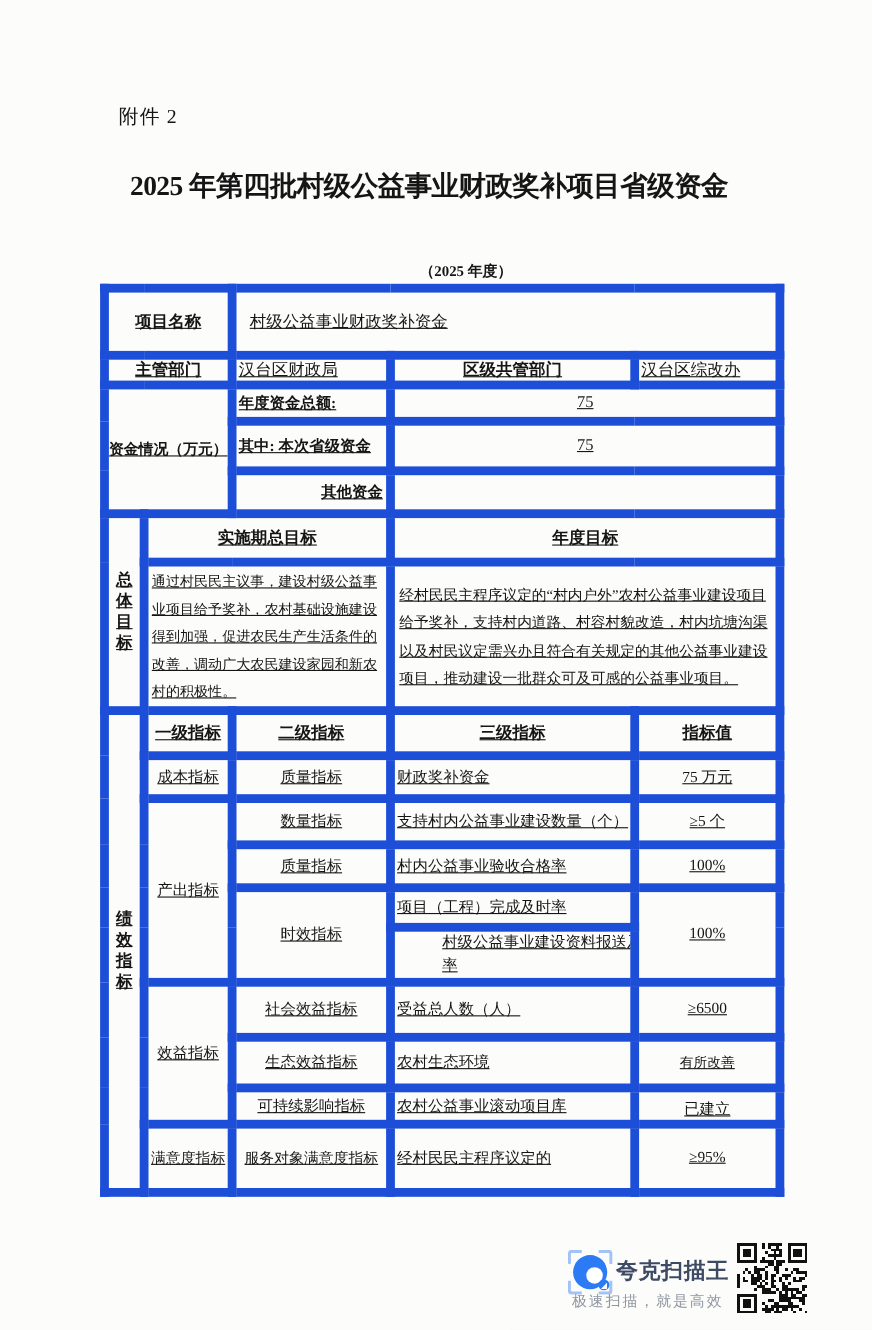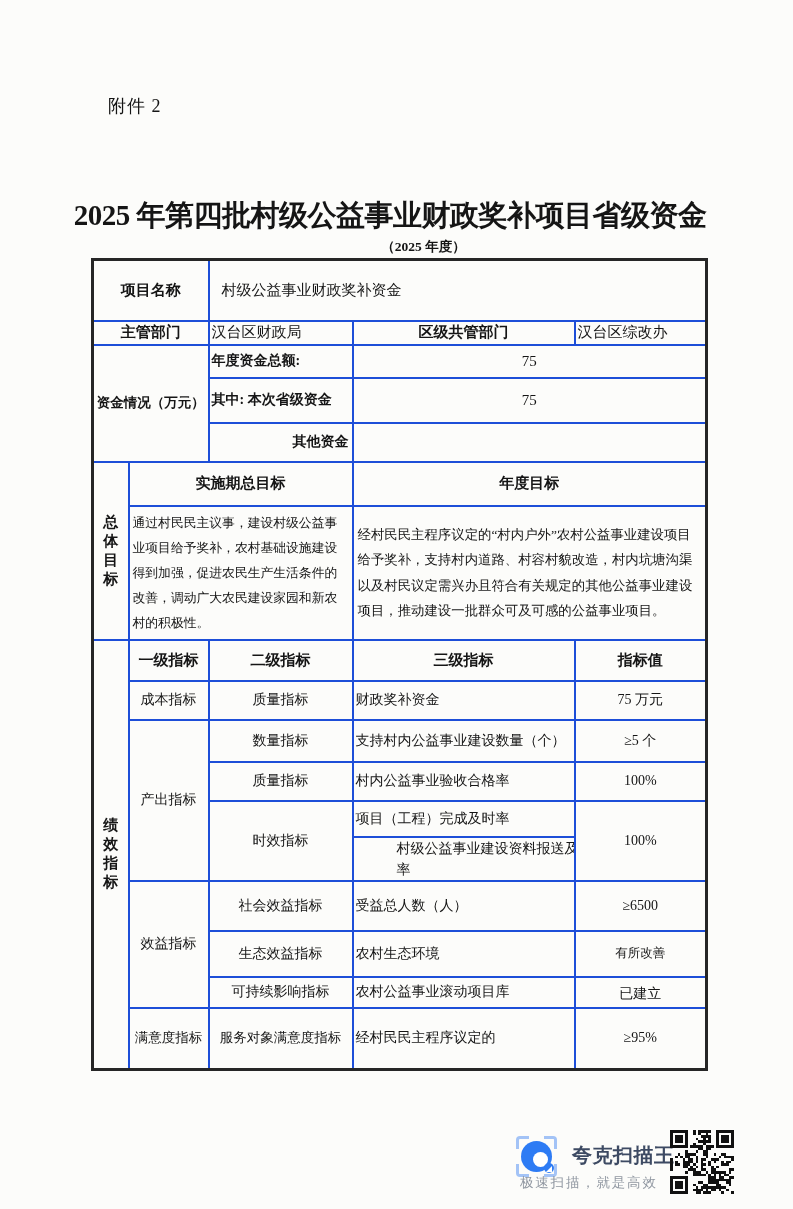--- a/index.html
+++ b/index.html
@@ -2,30 +2,30 @@
 <html><head>
 <meta charset="utf-8">
 <style>
   html,body{margin:0;padding:0;background:#e8e8e8;}
   .page{position:relative;width:793px;height:1209px;background:#fcfcfa;overflow:hidden;
         font-family:"Liberation Serif",serif;color:#151515;}
   .abs{position:absolute;}
 
   
   .attachment{left:108px;top:94px;font-size:18px;letter-spacing:1px;}
-  .title{left:0;width:780px;text-align:center;font-weight:700;font-size:29px;letter-spacing:-0.5px;margin-top:44px;}
+  .title{left:0;width:780px;text-align:center;font-weight:700;font-size:25px;letter-spacing:-0.5px;}
   .title1{top:152px;}
   .title2{top:198px;}
   .subtitle{left:0;width:793px;text-align:center;top:238px;font-size:13.5px;font-weight:700;margin-left:27px;}
 
   
   .doc-table{left:91px;top:258px;}
   table{border-collapse:collapse;table-layout:fixed;width:614px;border:3px solid #262626;}
-  td{border:2px solid #1d4ed8;padding:0;font-size:14px;vertical-align:middle;
-     text-align:center;overflow:hidden;}
+  td{border:8px solid #1d4ed8;padding:0;font-size:14px;vertical-align:middle;
+     text-align:center;overflow:hidden;text-decoration:underline;}
   .b{font-weight:700;}
   .lft{text-align:left;padding-left:2px;}
   .rgt{text-align:right;padding-right:3px;}
   .pad12{padding-left:12px;}
   .nw{white-space:nowrap;}
   .f13{font-size:13.5px;}
   .f15{font-size:15px;}
   .vlabel{font-weight:700;font-size:15px;line-height:19px;padding:0 2px;}
   .para{font-size:12.8px;line-height:25px;text-align:left;padding:2px 2px 0 3px;vertical-align:middle;}
   .para2{font-size:13.4px;line-height:25.5px;text-align:left;padding:2px 2px 2px 4px;}
@@ -179,21 +179,21 @@
     <span class="corner c-tl"></span>
     <span class="corner c-tr"></span>
     <span class="corner c-bl"></span>
     <span class="corner c-br"></span>
     <span class="logo-circle" style="background: rgb(45, 123, 244);">
       <span class="logo-q"></span>
       <span class="logo-bite" style="background: rgb(45, 123, 244);"></span>
       <span class="logo-tail"></span>
     </span>
   </div>
-  <div class="abs wm-brand" style="color: rgb(61, 74, 99); margin-left: 12px;">夸克扫描王</div>
+  <div class="abs wm-brand" style="color: rgb(61, 74, 99);">夸克扫描王</div>
   <div class="abs wm-tag" style="color: rgb(144, 151, 161);">极速扫描，就是高效</div>
   <svg class="abs qr" id="qr-svg" viewBox="0 0 25 25" shape-rendering="crispEdges">
       <rect x="0" y="0" width="1" height="1" fill="#111"></rect>
       <rect x="1" y="0" width="1" height="1" fill="#111"></rect>
       <rect x="2" y="0" width="1" height="1" fill="#111"></rect>
       <rect x="3" y="0" width="1" height="1" fill="#111"></rect>
       <rect x="4" y="0" width="1" height="1" fill="#111"></rect>
       <rect x="5" y="0" width="1" height="1" fill="#111"></rect>
       <rect x="6" y="0" width="1" height="1" fill="#111"></rect>
       <rect x="0" y="1" width="1" height="1" fill="#111"></rect>

